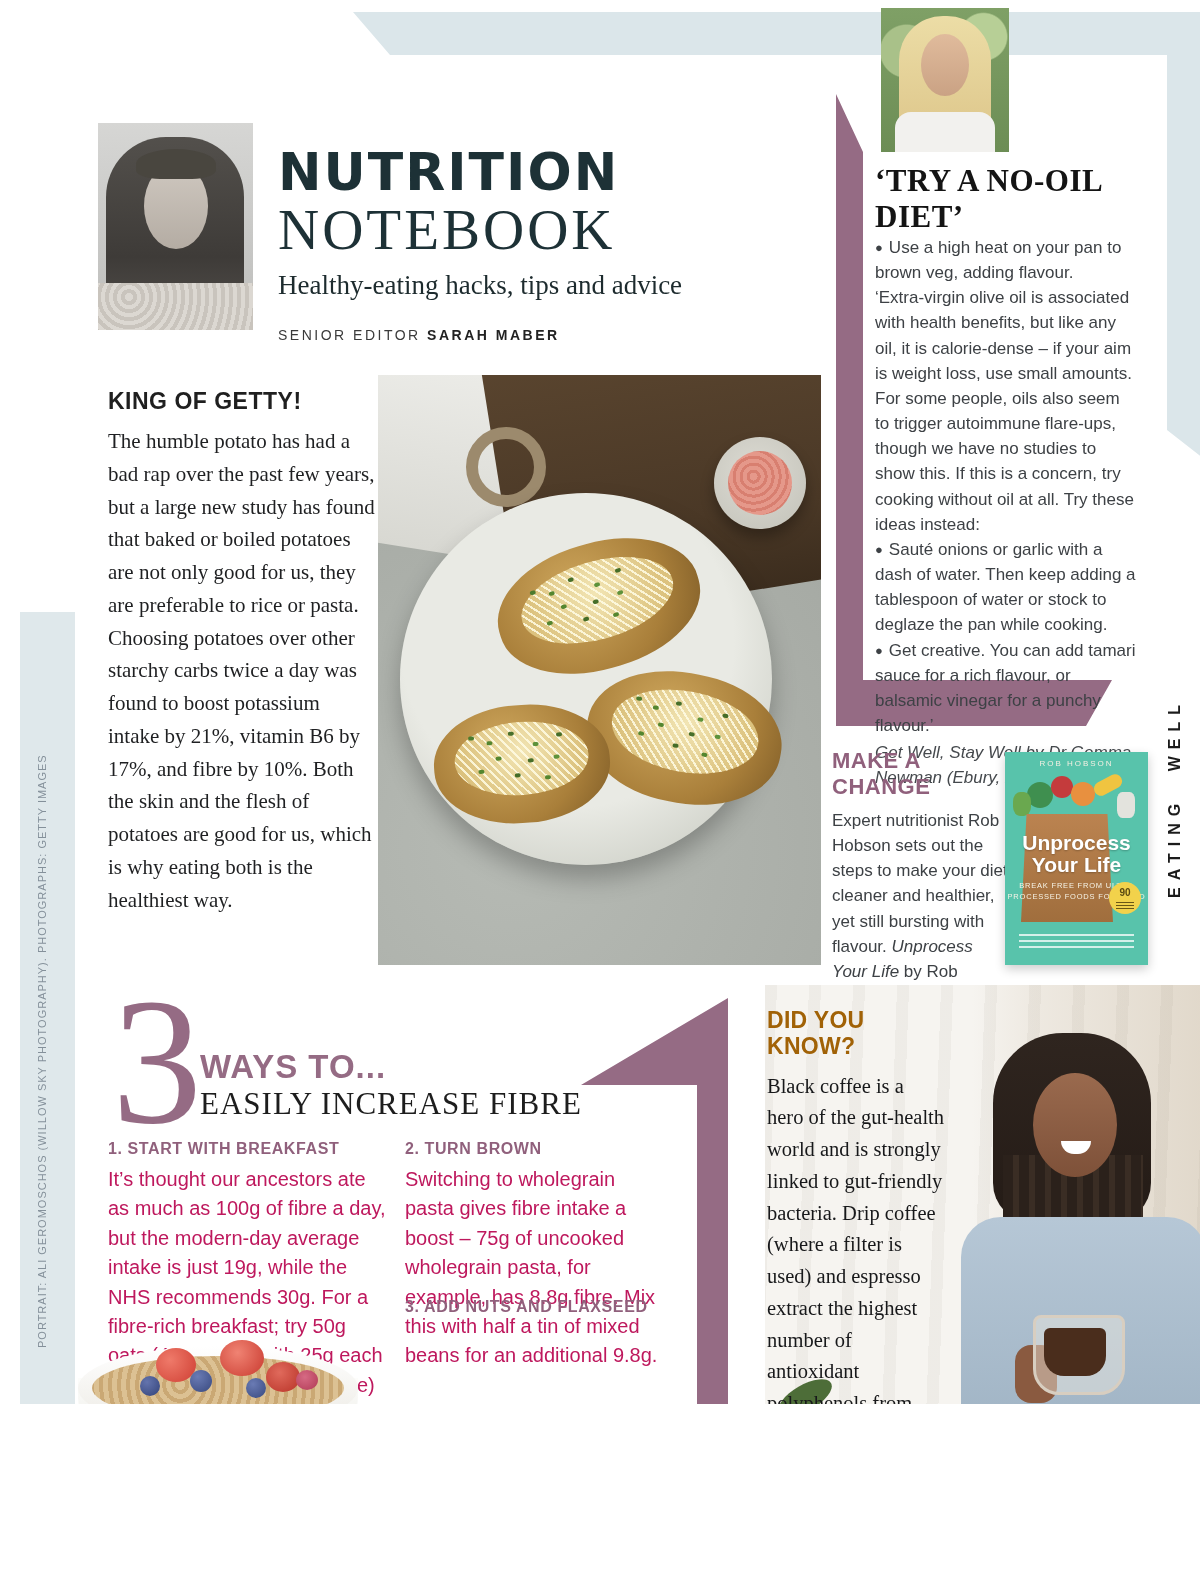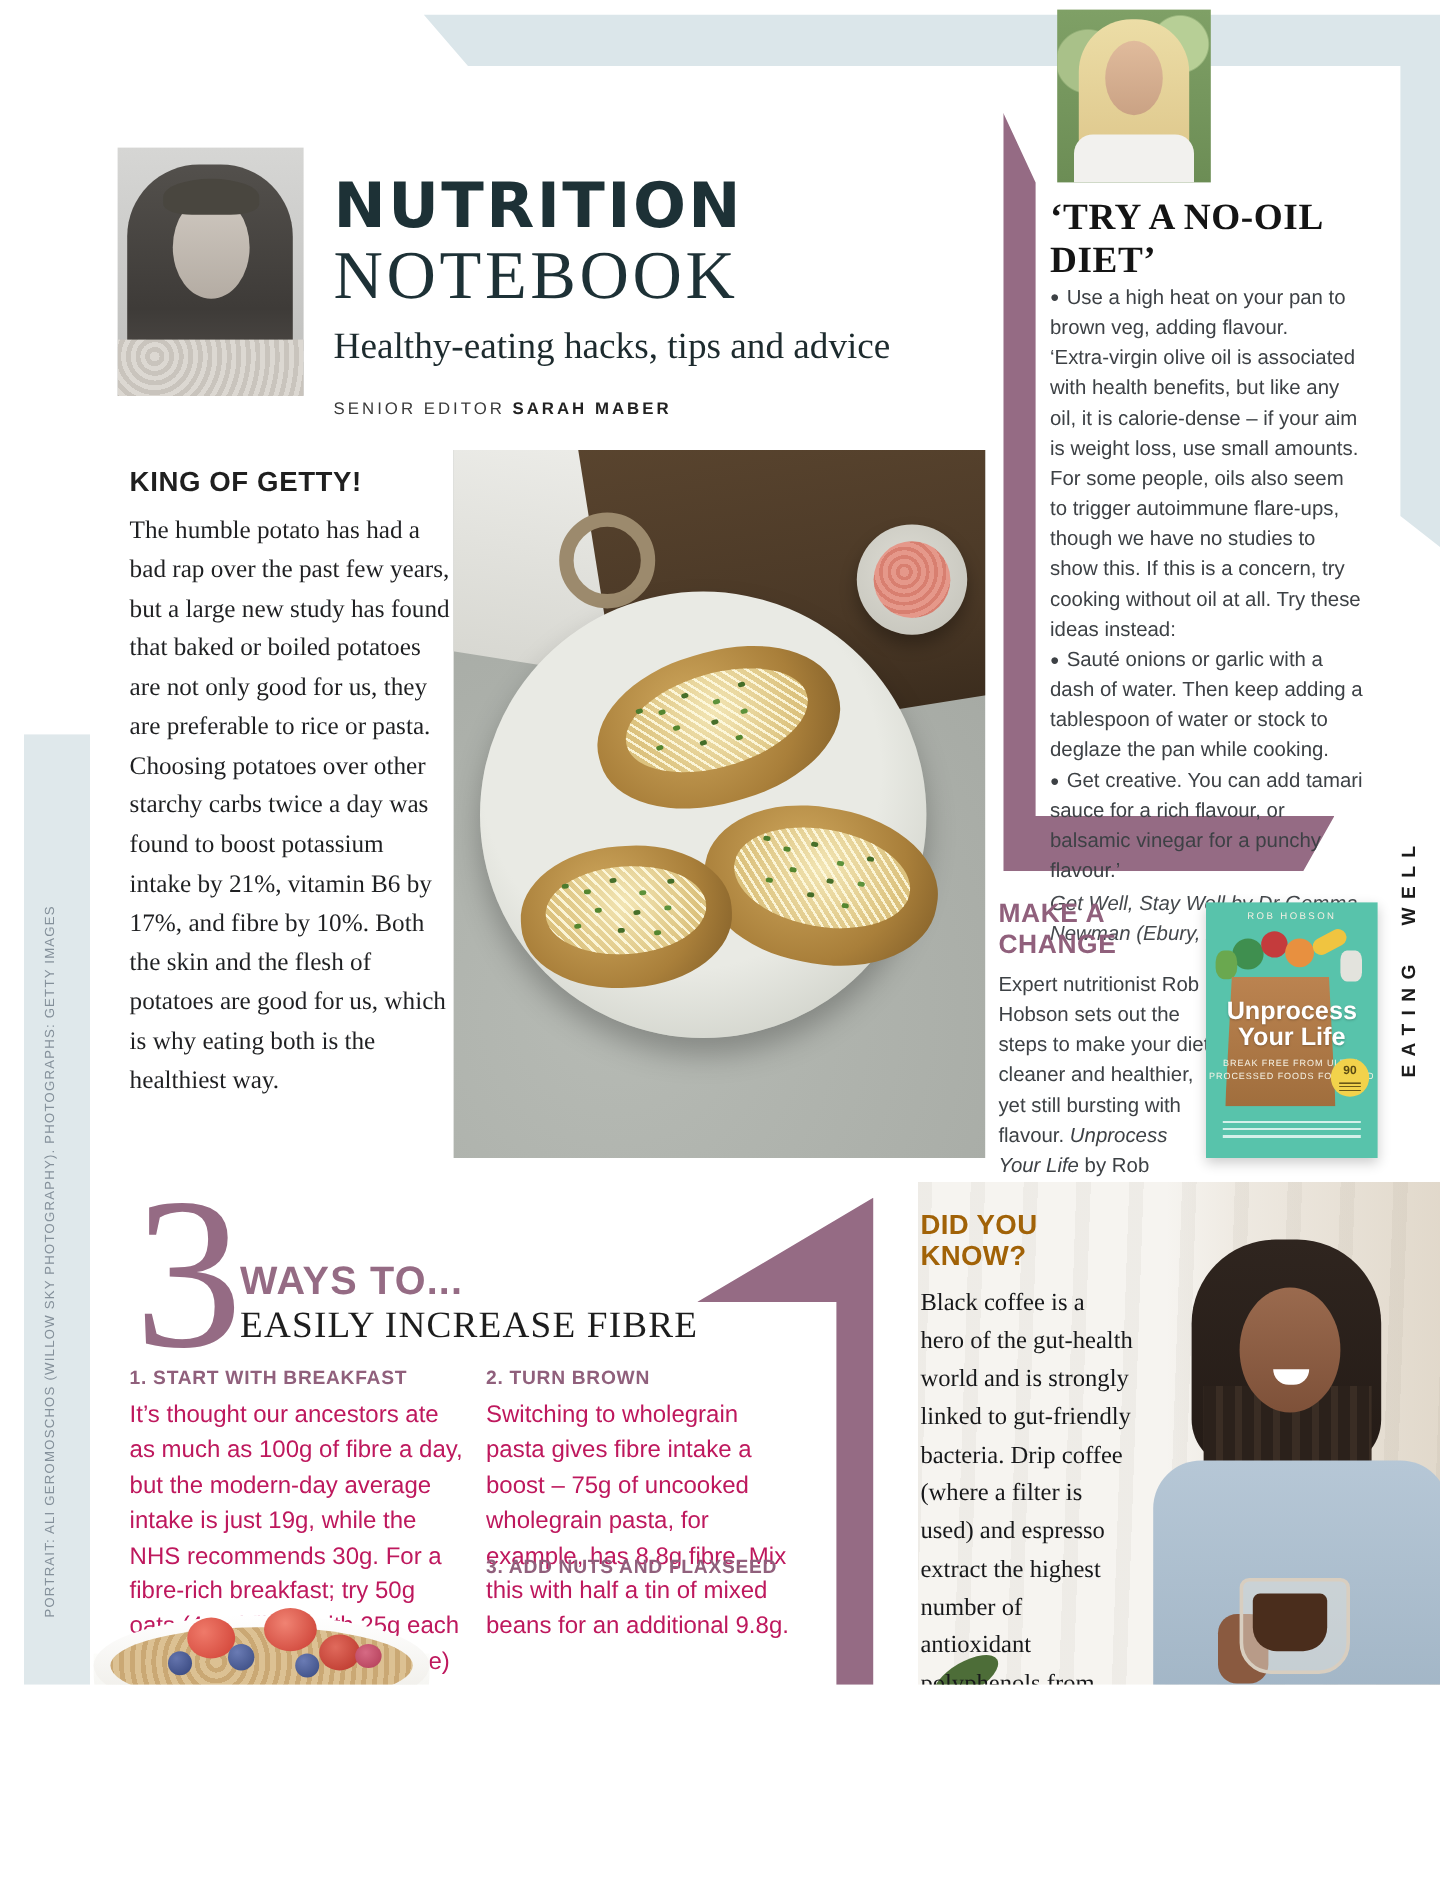--- a/index.html
+++ b/index.html
@@ -23,21 +23,21 @@
     background:linear-gradient(#53504c,#3e3b38 60%,#57534f);}
   .portrait .face{position:absolute;left:46px;top:40px;width:64px;height:86px;border-radius:50%;
     background:linear-gradient(#cfc8c0,#b4aca3);}
   .portrait .fringe{position:absolute;left:38px;top:26px;width:80px;height:30px;border-radius:50% 50% 30% 30%;background:#49463f;}
   .portrait .top-body{position:absolute;left:0;top:160px;width:155px;height:47px;
     background:repeating-radial-gradient(circle at 20% 30%, #dcd8d2 0 4px, #c9c4bd 4px 8px);}
   .title-block{position:absolute;left:258px;top:146px;}
   .t1{font-family:"DejaVu Sans",sans-serif;font-weight:700;font-size:52px;line-height:1.02;
       letter-spacing:2px;color:#1d3136;}
   .t2{font-family:"Liberation Serif",serif;font-size:57px;line-height:1.0;letter-spacing:3px;color:#1d3136;margin-top:2px;}
-  .t3{font-family:"Liberation Serif",serif;font-size:31px;color:#1d2b2e;margin-top:12px;}
+  .t3{font-family:"Liberation Serif",serif;font-size:27px;color:#1d2b2e;margin-top:12px;}
   .t4{font-size:14px;letter-spacing:2.5px;color:#3a3a3a;margin-top:26px;}
   .t4 b{color:#222;}
 
   
   .koc{position:absolute;left:88px;top:388px;width:268px;}
   .koc h2{margin:0 0 10px 0;font-size:23px;letter-spacing:0.5px;color:#1f1f1f;}
   .serif-body{font-family:"Liberation Serif",serif;font-size:21px;line-height:1.56;color:#1f2022;margin:0;}
 
   
   .photo-potato{position:absolute;left:358px;top:375px;width:443px;height:590px;overflow:hidden;

